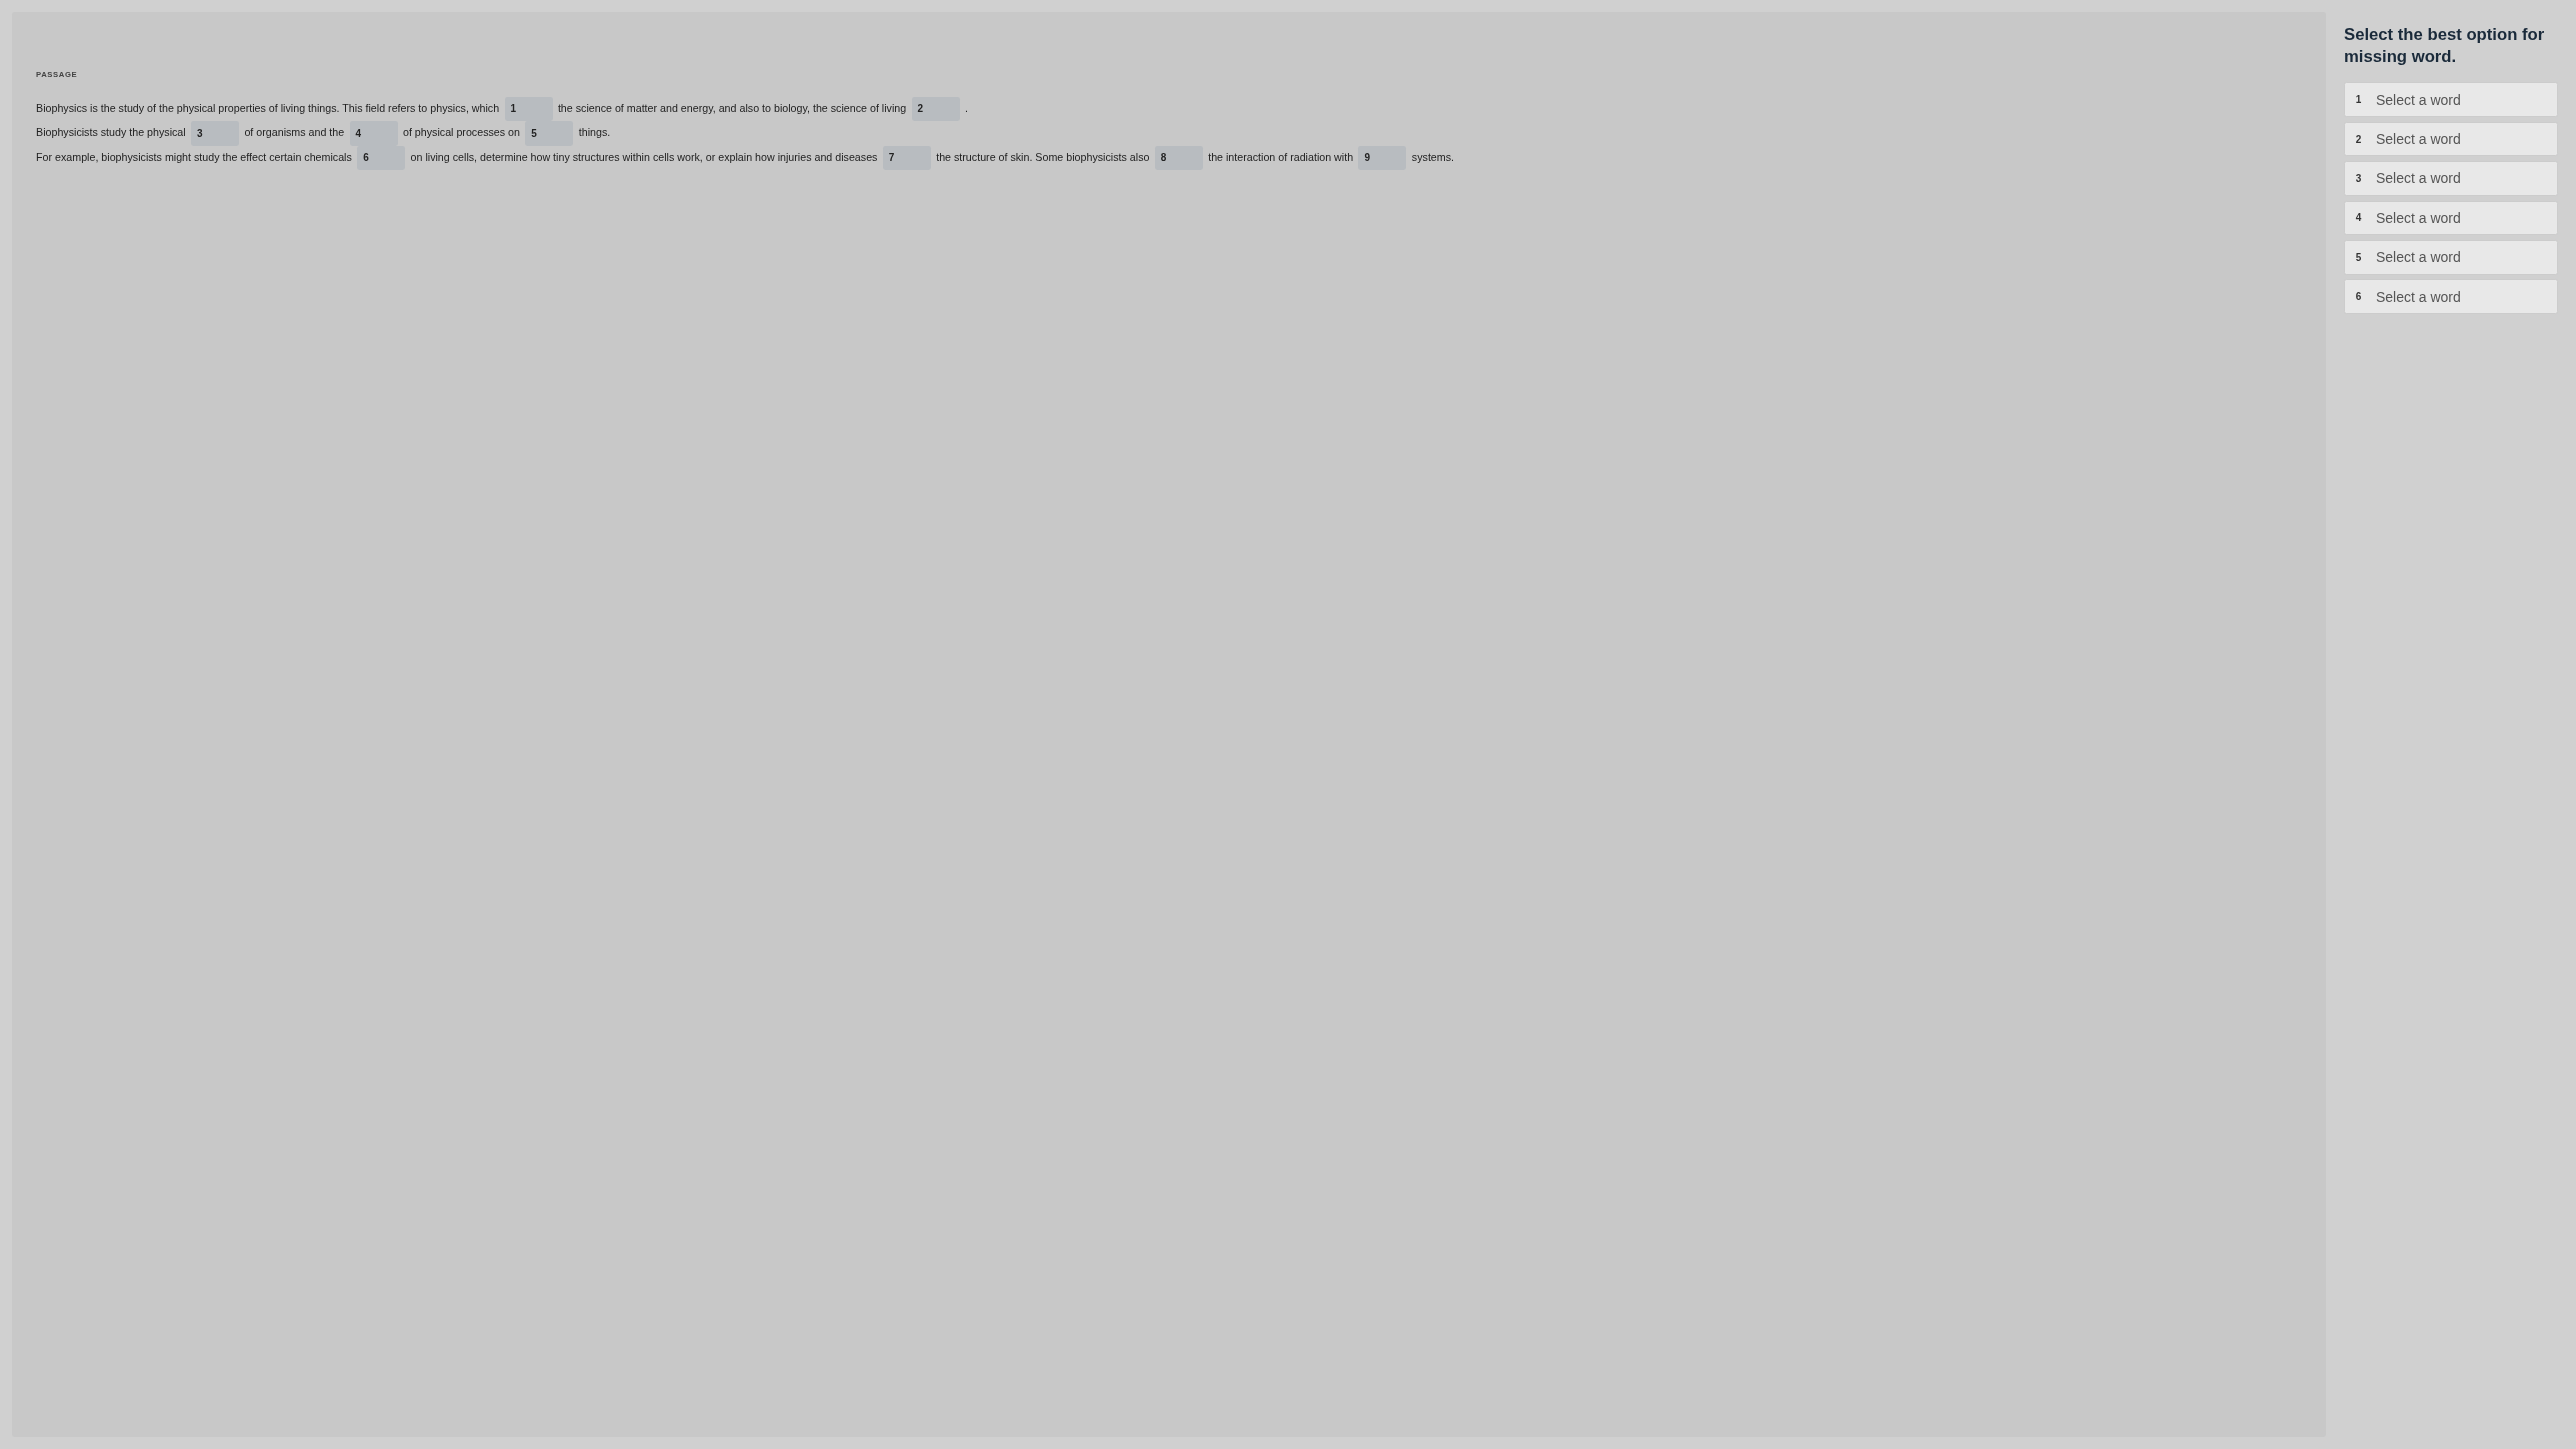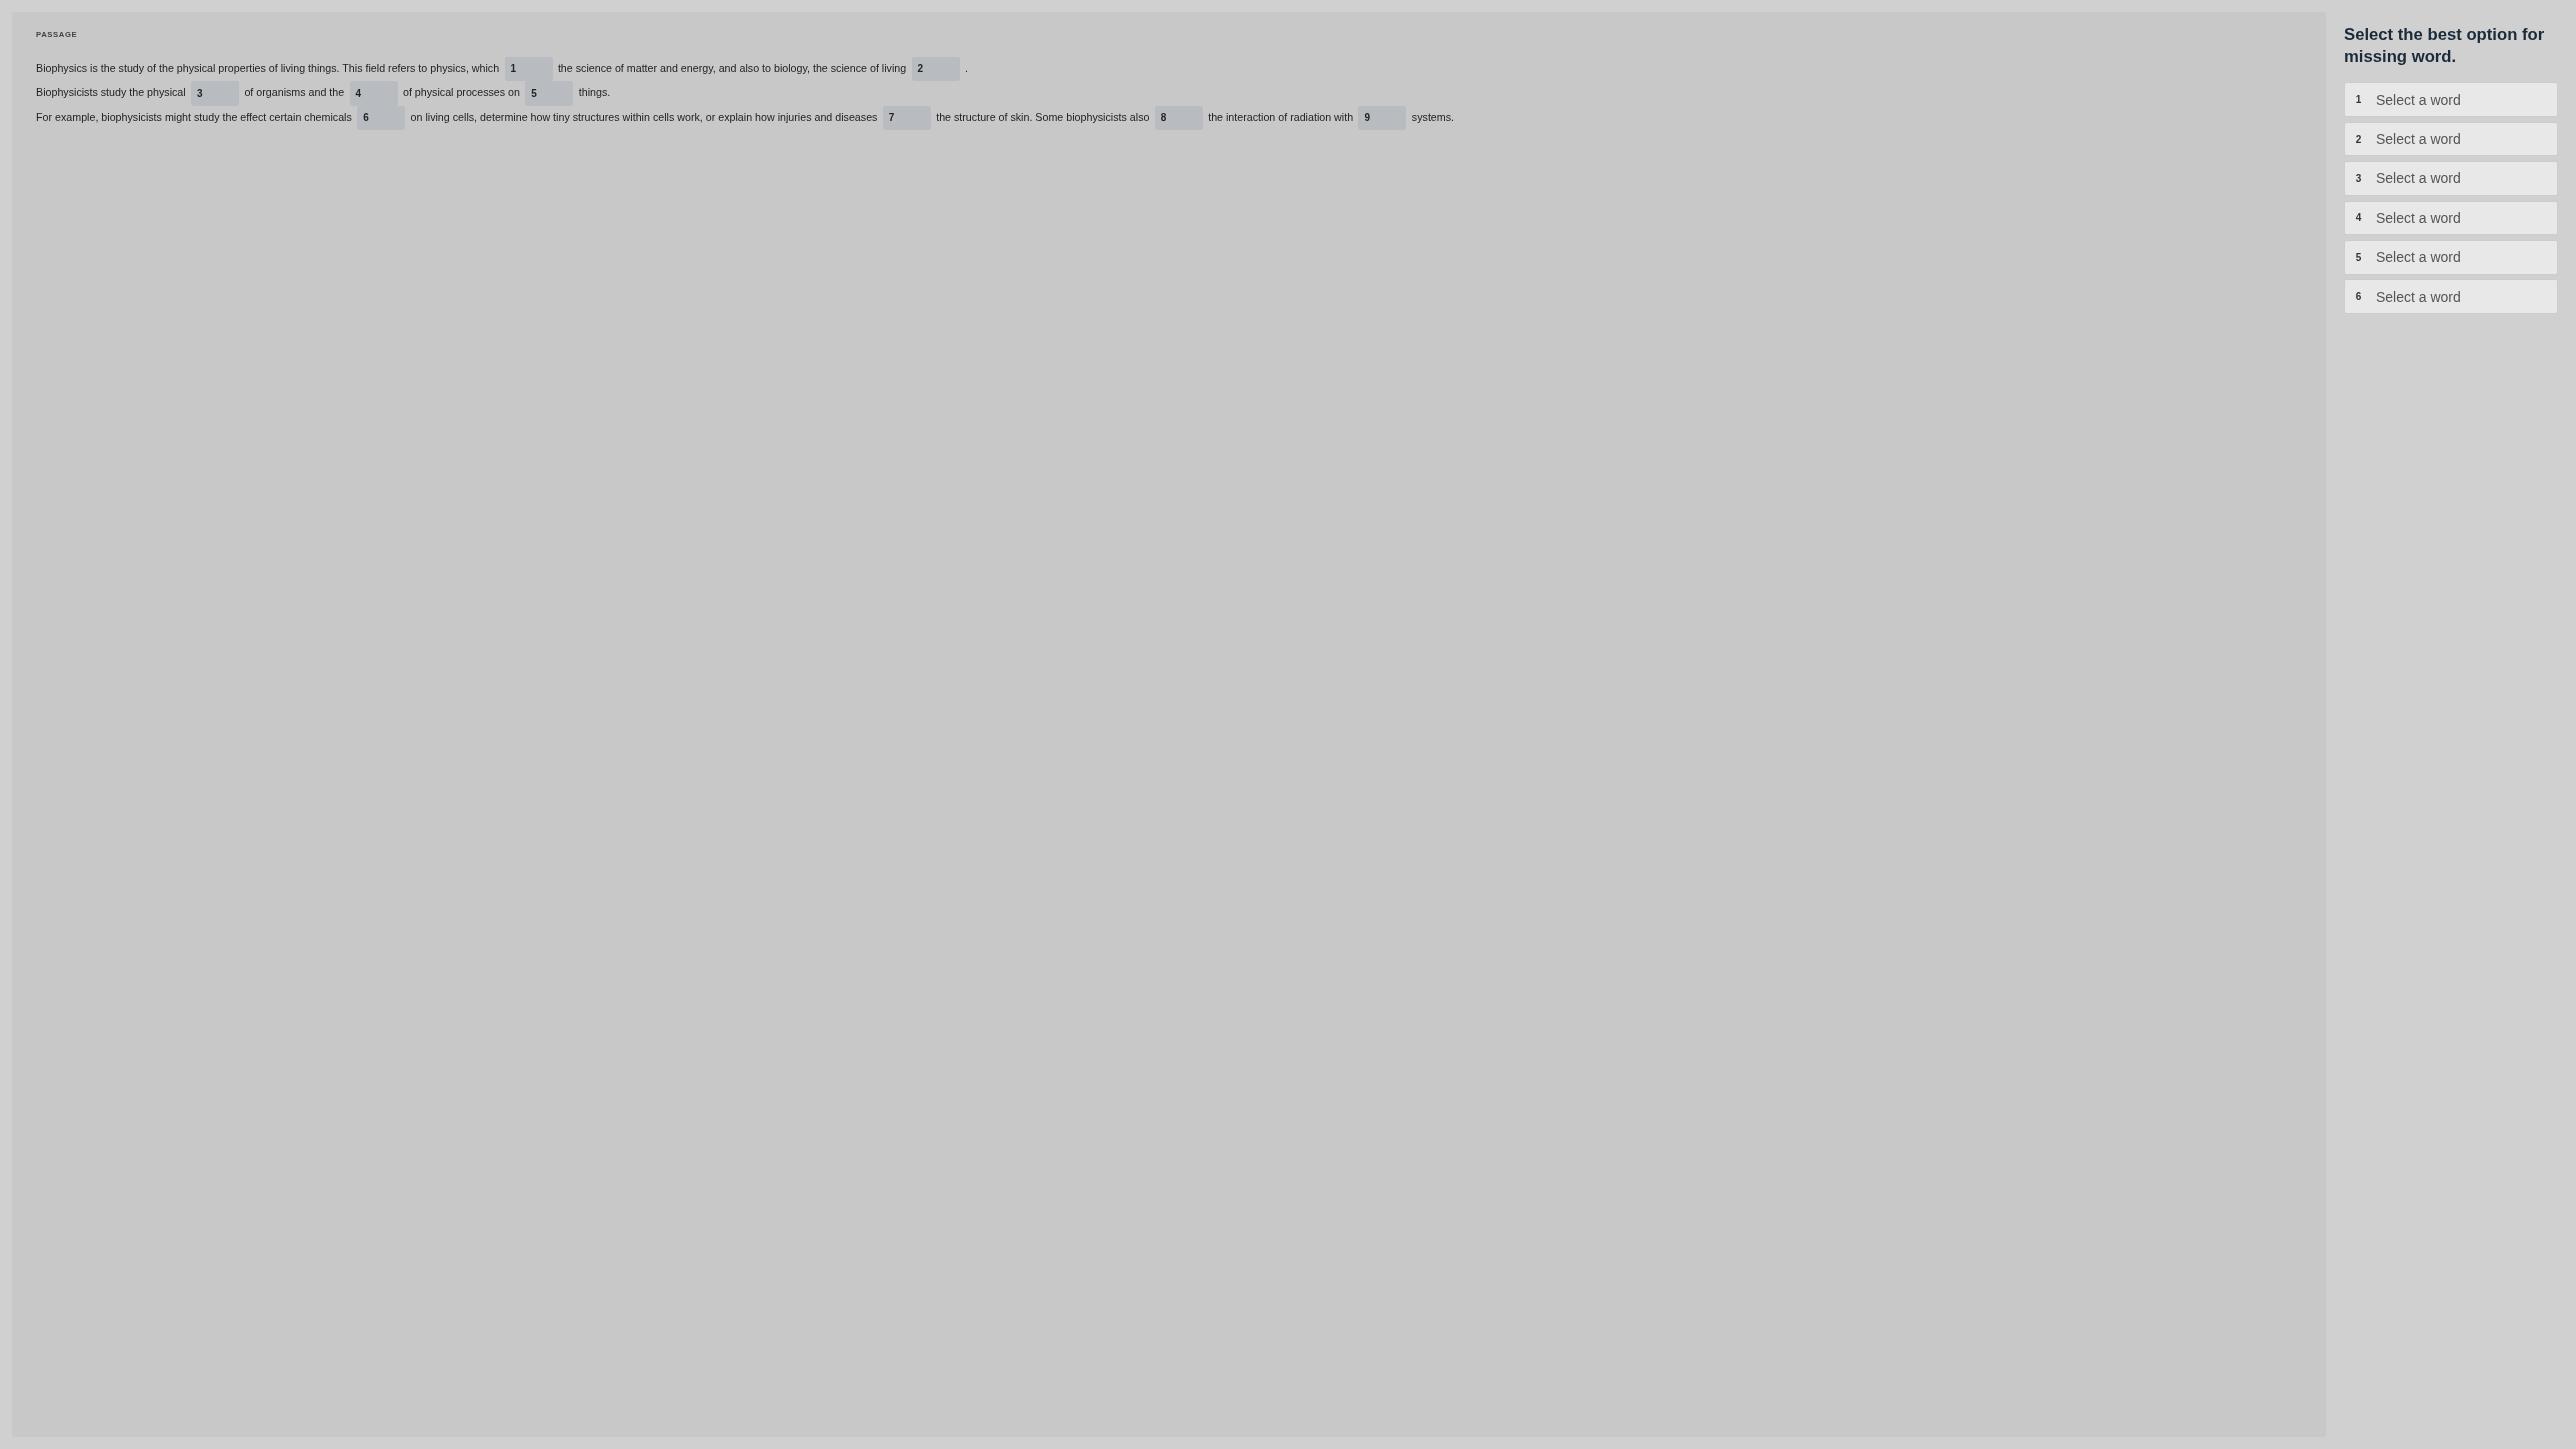--- a/index.html
+++ b/index.html
@@ -29,20 +29,21 @@
       border-radius: 2.4px;
     }
 
     .passage-label {
       font-size: 7.7px;
       font-weight: bold;
       color: #444;
       letter-spacing: 0.6px;
       margin-bottom: 18px;
       text-transform: uppercase;
+      margin-top: 40px;
     }
 
     .passage-text {
       font-size: 10.7px;
       color: #222;
       line-height: 2.2;
     }
 
     .blank-box {
       display: inline-flex;

